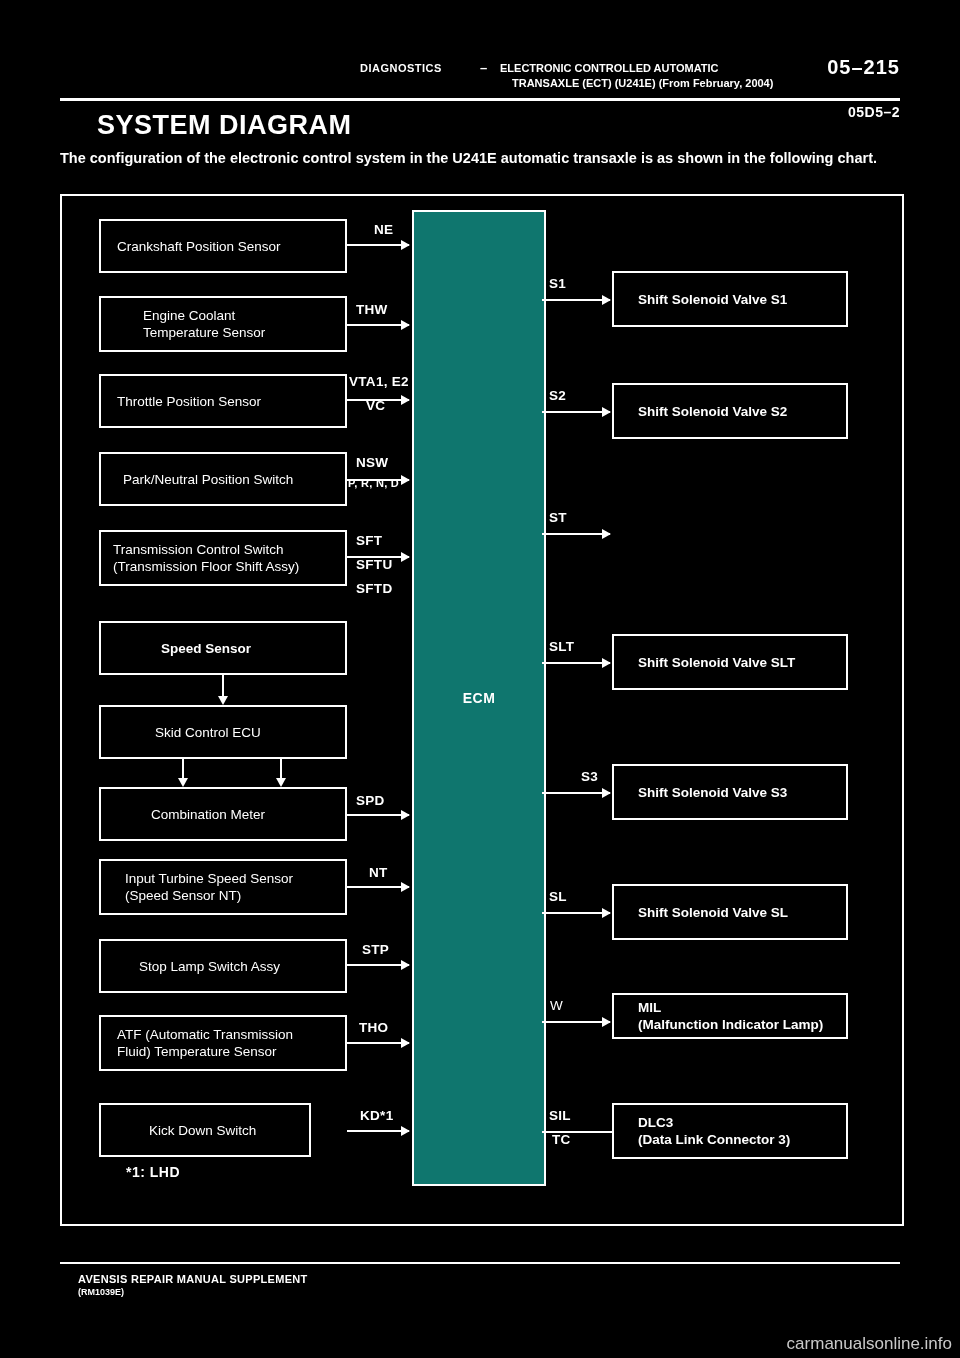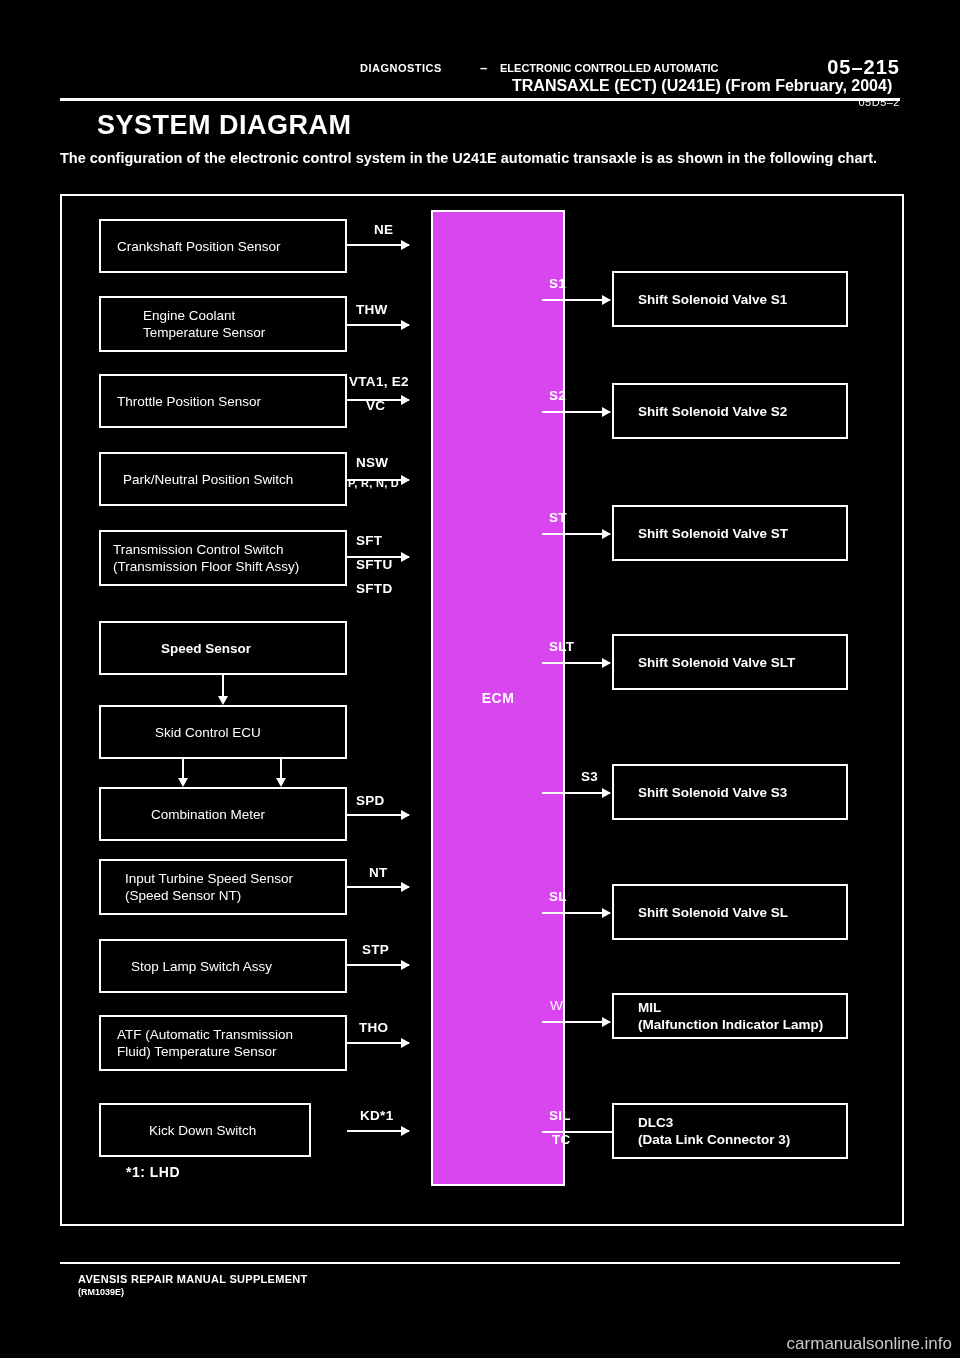--- a/index.html
+++ b/index.html
@@ -6,37 +6,37 @@
   body{width:960px;height:1358px;position:relative;font-family:"Liberation Sans",sans-serif;color:#fff;overflow:hidden;}
 
   .page{position:absolute;left:0;top:0;width:960px;height:1358px;background:#000;}
 
   
   .hdr{position:absolute;left:60px;top:58px;width:840px;height:44px;}
   .hdr-line{position:absolute;left:0;top:40px;width:840px;height:3px;background:#fff;}
   .hdr-sec{position:absolute;left:300px;top:4px;font-size:11px;font-weight:bold;letter-spacing:.5px;}
   .hdr-dash{position:absolute;left:420px;top:2px;font-size:13px;font-weight:bold;}
   .hdr-t1{position:absolute;left:440px;top:4px;font-size:11px;font-weight:bold;}
-  .hdr-t2{position:absolute;left:452px;top:19px;font-size:16px;font-weight:bold;}
+  .hdr-t2{position:absolute;left:452px;top:19px;font-size:11px;font-weight:bold;}
   .hdr-page{position:absolute;right:0;top:-2px;font-size:20px;font-weight:bold;letter-spacing:1px;}
-  .hdr-code{position:absolute;right:0;top:38px;font-size:11px;font-weight:normal;letter-spacing:.5px;}
+  .hdr-code{position:absolute;right:0;top:46px;font-size:14px;font-weight:bold;letter-spacing:.5px;}
 
   
   .title{position:absolute;left:60px;top:110px;font-size:27px;font-weight:bold;letter-spacing:.5px;margin-left:37px;}
   .subtitle{position:absolute;left:60px;top:148px;width:845px;font-size:14.5px;font-weight:bold;line-height:20px;}
 
   
   .frame{position:absolute;left:60px;top:194px;width:840px;height:1028px;border:2px solid #fff;}
 
   
   .box{position:absolute;border:2px solid #fff;background:#000;display:flex;align-items:center;box-sizing:border-box;}
   .box .lbl{font-size:13.5px;line-height:17px;padding-left:16px;}
   .box.bold .lbl{font-weight:bold;}
 
-  .ecm{position:absolute;border:2px solid #fff;background:#d946ef;margin-left:19px;}
+  .ecm{position:absolute;border:2px solid #fff;background:#0f766e;}
   .ecm .lbl{position:absolute;left:0;right:0;top:50%;transform:translateY(-50%);text-align:center;font-size:14px;font-weight:bold;letter-spacing:.5px;}
 
   
   .sig{position:absolute;font-size:13.5px;font-weight:bold;letter-spacing:.3px;white-space:nowrap;}
   .sig.small{font-size:11px;}
 
   
   .arr{position:absolute;height:2px;background:#fff;}
   .arr:after{content:"";position:absolute;right:-1px;top:-4px;border-top:5px solid transparent;border-bottom:5px solid transparent;border-left:9px solid #fff;}
   .plain{position:absolute;height:2px;background:#fff;}
@@ -101,21 +101,21 @@
       <div class="lbl" style="padding-left:54px;">Skid Control ECU</div>
     </div>
     <div class="box" style="left:37px;top:591px;width:248px;height:54px;">
       <div class="lbl" style="padding-left:50px;">Combination Meter</div>
     </div>
     <div class="box" style="left:37px;top:663px;width:248px;height:56px;">
       <div class="lbl" style="white-space:pre-line;padding-left:24px;">Input Turbine Speed Sensor
 (Speed Sensor NT)</div>
     </div>
     <div class="box" style="left:37px;top:743px;width:248px;height:54px;">
-      <div class="lbl" style="padding-left:30px;">Stop Lamp Switch Assy</div>
+      <div class="lbl" style="padding-left:38px;">Stop Lamp Switch Assy</div>
     </div>
     <div class="box" style="left:37px;top:819px;width:248px;height:56px;">
       <div class="lbl" style="white-space:pre-line;padding-left:16px;">ATF (Automatic Transmission
 Fluid) Temperature Sensor</div>
     </div>
     <div class="box" style="left:37px;top:907px;width:212px;height:54px;">
       <div class="lbl" style="padding-left:48px;">Kick Down Switch</div>
     </div>
 
     <div class="arr" style="left:285px;top:48px;width:62px;"></div>
@@ -147,23 +147,20 @@
     <div class="sig" style="left:300px;top:746px;">STP</div>
     <div class="sig" style="left:297px;top:824px;">THO</div>
     <div class="sig" style="left:298px;top:912px;">KD*1</div>
 
     <div class="box bold" style="left:550px;top:75px;width:236px;height:56px;">
       <div class="lbl" style="padding-left:24px;">Shift Solenoid Valve S1</div>
     </div>
     <div class="box bold" style="left:550px;top:187px;width:236px;height:56px;">
       <div class="lbl" style="padding-left:24px;">Shift Solenoid Valve S2</div>
     </div>
-    <div class="box bold" style="left:550px;top:309px;width:236px;height:56px;">
-      <div class="lbl" style="padding-left:24px;">Shift Solenoid Valve ST</div>
-    </div>
     <div class="box bold" style="left:550px;top:438px;width:236px;height:56px;">
       <div class="lbl" style="padding-left:24px;">Shift Solenoid Valve SLT</div>
     </div>
     <div class="box bold" style="left:550px;top:568px;width:236px;height:56px;">
       <div class="lbl" style="padding-left:24px;">Shift Solenoid Valve S3</div>
     </div>
     <div class="box bold" style="left:550px;top:688px;width:236px;height:56px;">
       <div class="lbl" style="padding-left:24px;">Shift Solenoid Valve SL</div>
     </div>
     <div class="box bold" style="left:550px;top:797px;width:236px;height:46px;">

